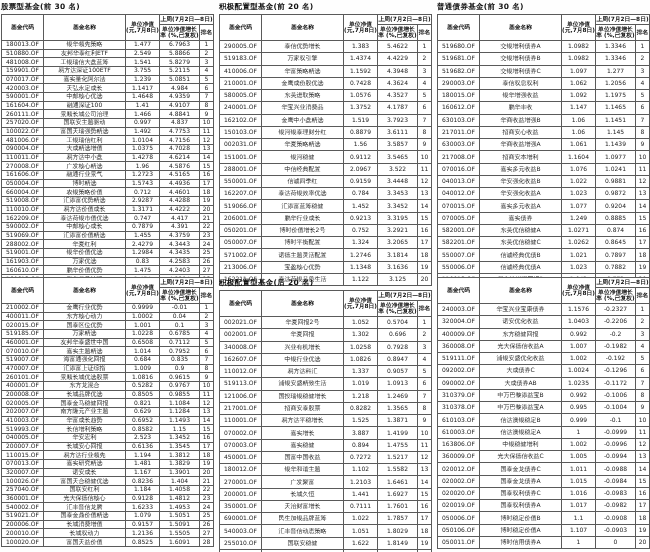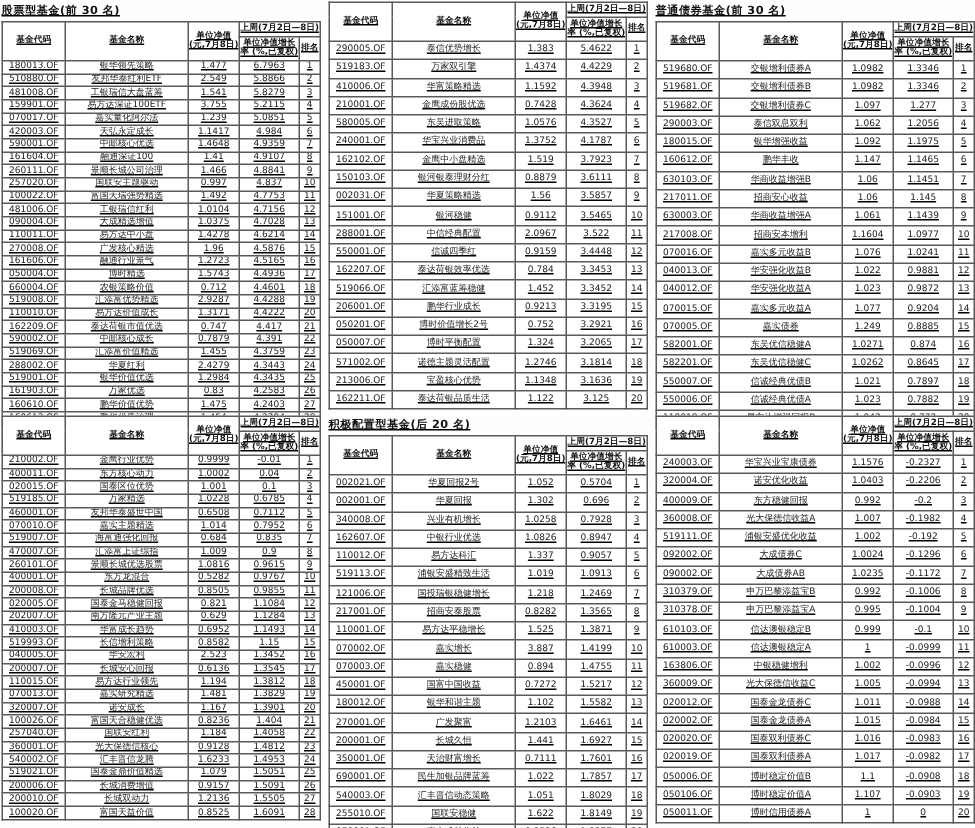--- a/index.html
+++ b/index.html
@@ -1,20 +1,20 @@
 <!DOCTYPE html>
 <html><head>
 <meta charset="utf-8">
 <style>
   html,body{margin:0;padding:0;background:#ffffff;}
   .sheet{
     position:relative;width:650px;height:552px;overflow:hidden;
     background:#fefefe;font-family:"DejaVu Sans","Liberation Sans",sans-serif;
   }
-  .half{position:absolute;left:1px;width:533px;display:flex;gap:5px;text-decoration:underline;}
+  .half{position:absolute;left:1px;width:533px;display:flex;gap:5px;}
   .half.top{top:1px;}
   .half.bottom{top:277px;}
   .panel{width:213px;flex:0 0 213px;}
   .tbl-title{font-size:7.5px;font-weight:bold;color:#111;margin:1px 0 2px 0;letter-spacing:0.3px;}
   table.fund{border-collapse:collapse;width:212px;table-layout:fixed;background:#fff;}
   table.fund th,table.fund td{
     border:1px solid #5a5a5a;font-size:6px;color:#222;text-align:center;
     padding:0;line-height:1.15;overflow:hidden;
   }
   table.fund th{font-weight:bold;font-size:5.8px;white-space:normal;padding:1px 0;color:#111;}
@@ -265,20 +265,21 @@
               <td>华夏复兴</td>
               <td>1.15</td>
               <td>4.1667</td>
               <td>30</td>
             </tr>
           </tbody>
       </table>
     </div>
 
     <div class="panel">
+      <div class="tbl-title">积极配置型基金(前 20 名)</div>
       <table class="fund rows20">
         <colgroup>
             <col class="c-code">
             <col class="c-name">
             <col class="c-nav">
             <col class="c-growth">
             <col class="c-rank">
           </colgroup>
         <thead>
           <tr>

